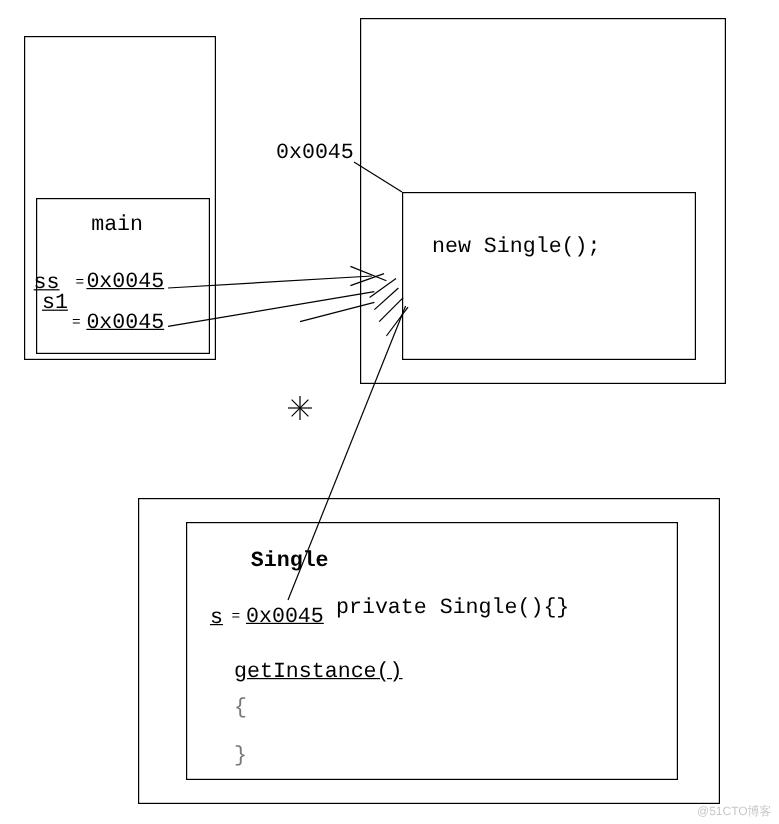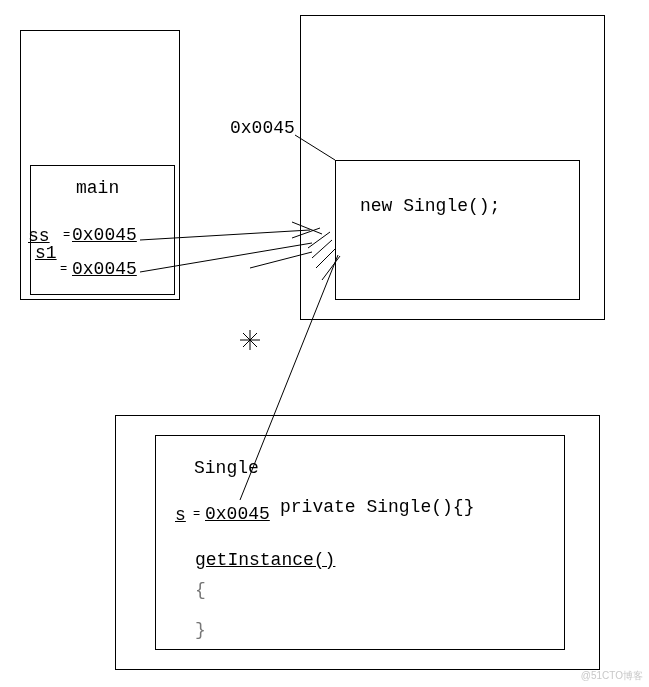--- a/index.html
+++ b/index.html
@@ -62,21 +62,21 @@
 
 <div class="box" style="left: 300px; top: 15px; width: 305px; height: 305px;"></div>
 <div class="box" style="left: 335px; top: 160px; width: 245px; height: 140px;"></div>
 
 <span class="label" style="left:230px; top:118px;">0x0045</span>
 <span class="label" style="left:360px; top:180px;margin-top:16px;">new Single();</span>
 
 <div class="box" style="left: 115px; top: 415px; width: 485px; height: 255px;"></div>
 <div class="box" style="left: 155px; top: 435px; width: 410px; height: 215px;"></div>
 
-<span class="label" style="left:194px; top:458px;">Single</span>
+<span class="label" style="left:209px; top:458px;font-weight:bold;">Single</span>
 
 <span class="label underline" style="left:175px; top:505px;">s</span>
 <span class="label" style="left:193px; top:507px; font-size:12px;">=</span>
 <span class="label underline" style="left:205px; top:504px;">0x0045</span>
 <span class="label" style="left:280px; top:497px;">private Single(){}</span>
 
 <span class="label underline" style="left:195px; top:550px;">getInstance()</span>
 <span class="label" style="left:195px; top:580px; color:#777;">{</span>
 <span class="label" style="left:195px; top:620px; color:#777;">}</span>
 

